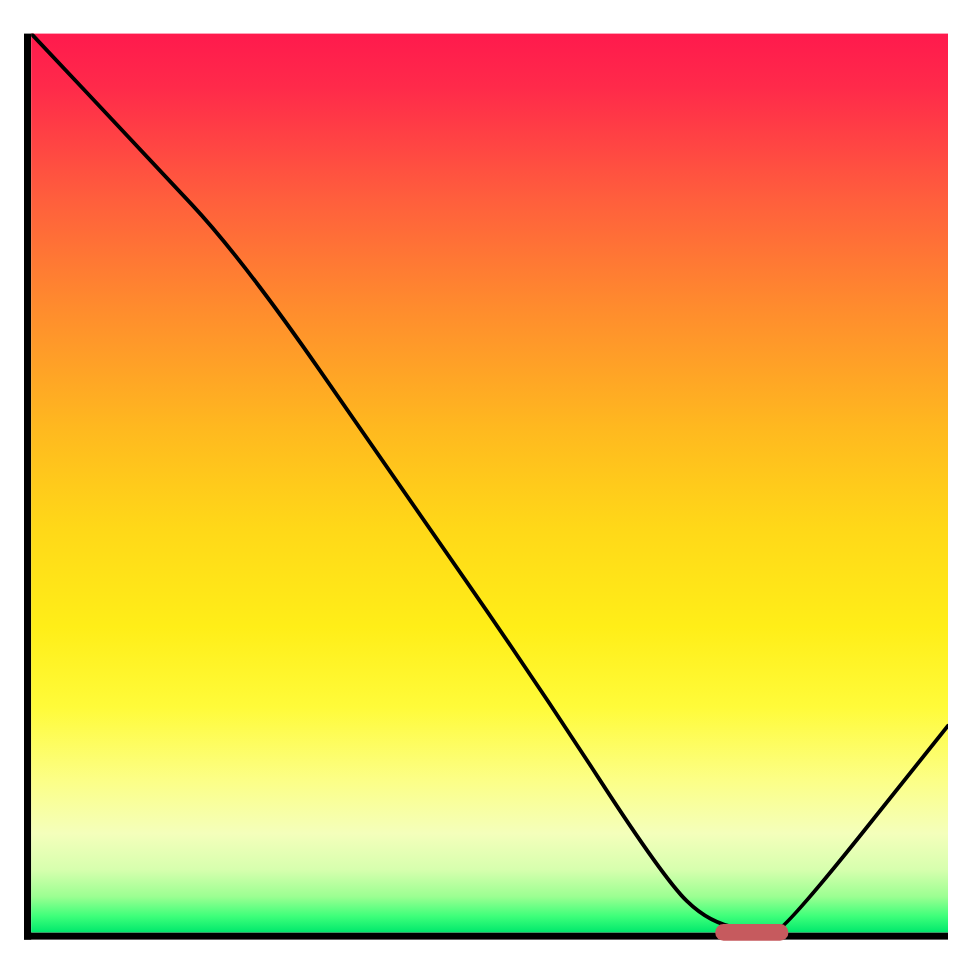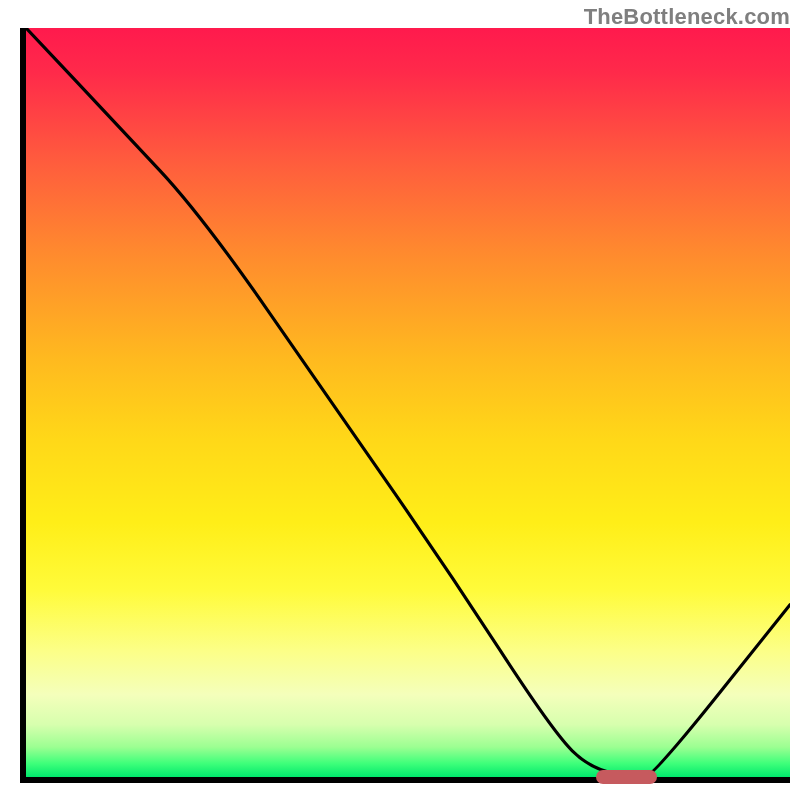--- a/index.html
+++ b/index.html
@@ -62,21 +62,20 @@
     font-size: 22px;
     font-weight: 600;
     color: #7f7f7f;
     letter-spacing: 0.2px;
   }
 </style>
 </head>
 <body>
 
 <div class="chart-container">
-  <div class="watermark">TheBottleneck.com</div>
 
   <div class="plot-area">
     <div class="gradient-bg"></div>
 
     <svg class="curve-svg" viewBox="0 0 770 755" preserveAspectRatio="none">
       <path d="M 0 0 Q 0 0 46.199999999999996 49.07499999999999 Q 92.39999999999999 98.14999999999998 134.75 143.45 Q 177.1 188.75 242.55 283.125 Q 308 377.5 365.75 460.54999999999995 Q 423.50000000000006 543.5999999999999 477.4 626.65 Q 531.3 709.7 550.55 728.575 Q 569.8 747.45 592.9 751.225 Q 616 755 623.7 755 Q 631.4 755 700.7 668.175 T 770 581.35" id="curve-path" fill="none" stroke="#000" stroke-width="3.2" stroke-linejoin="round" stroke-linecap="round"></path>
     </svg>
 
     <div class="marker" id="marker" style="left: 569.8px; width: 61.6px; bottom: -7px;"></div>
   </div>

